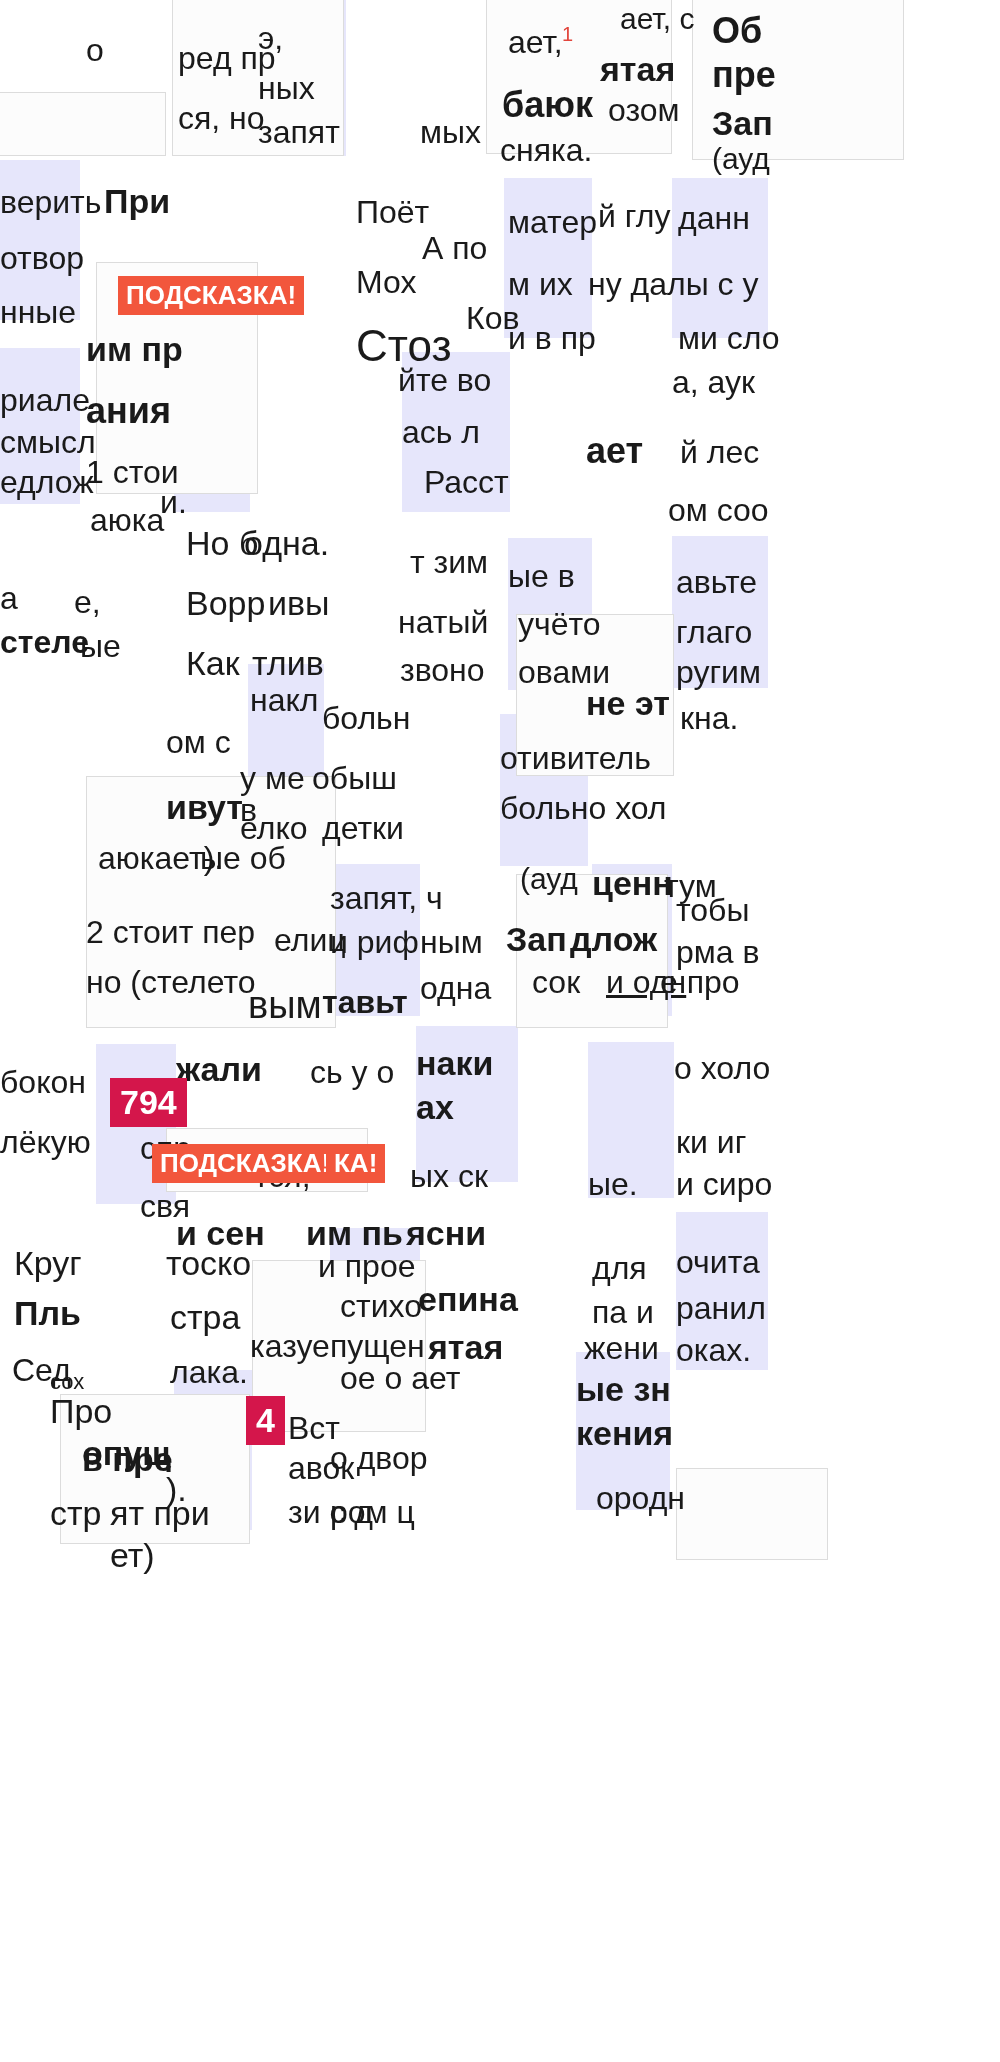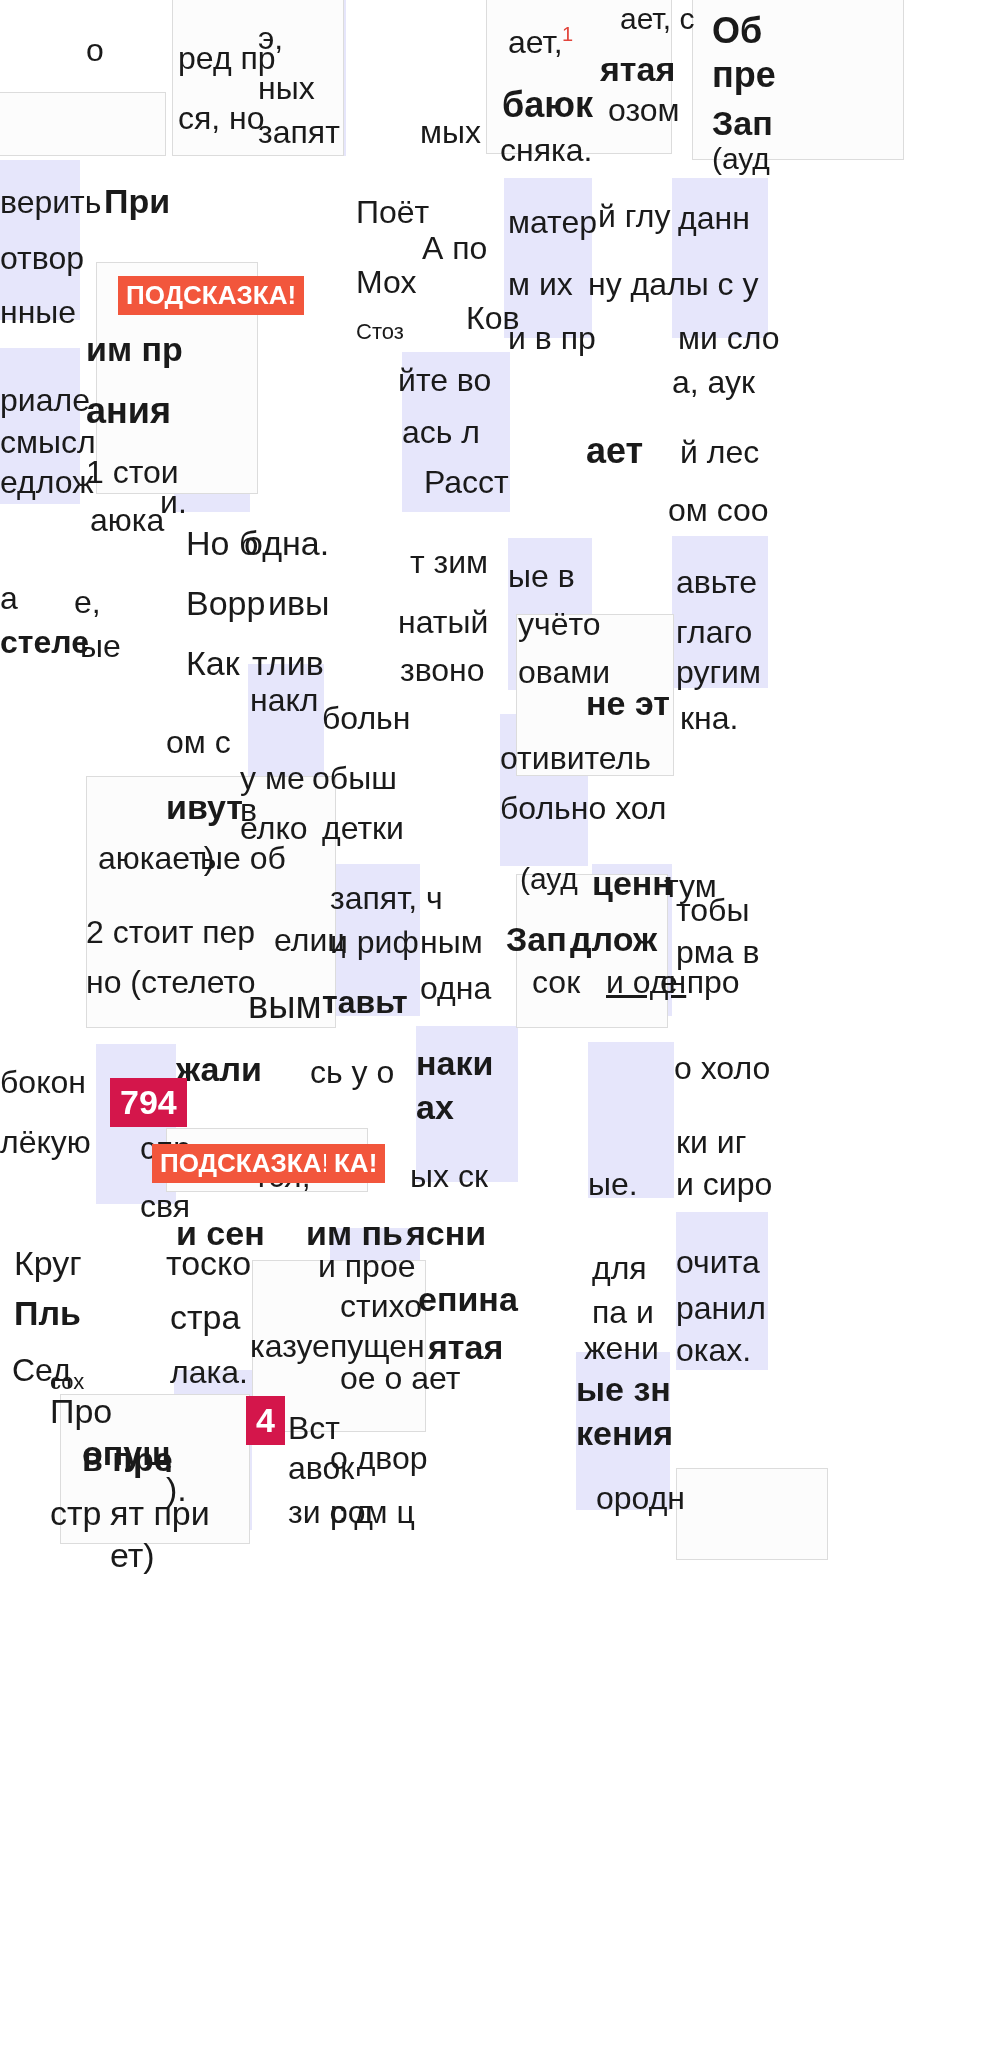--- a/index.html
+++ b/index.html
@@ -130,21 +130,21 @@
       <div class="frag" style="left: 508px; top: 202px; font-size: 32px;">матер</div>
       <div class="frag" style="left: 598px; top: 196px; font-size: 32px;">й глу</div>
       <div class="frag" style="left: 678px; top: 198px; font-size: 32px;">данн</div>
       <div class="frag" style="left: 422px; top: 228px; font-size: 32px;">А по</div>
       <div class="frag" style="left: 0px; top: 238px; font-size: 32px;">отвор</div>
       <div class="frag" style="left: 356px; top: 262px; font-size: 32px;">Мох</div>
       <div class="frag" style="left: 508px; top: 264px; font-size: 32px;">м их</div>
       <div class="frag" style="left: 588px; top: 264px; font-size: 32px;">ну далы с у</div>
       <div class="frag" style="left: 0px; top: 292px; font-size: 32px;">нные</div>
       <div class="frag" style="left: 466px; top: 298px; font-size: 32px;">Ков</div>
-      <div class="frag" style="left: 356px; top: 318px; font-size: 22px;">Стоз</div>
+      <div class="frag" style="left: 356px; top: 318px; font-size: 44px;">Стоз</div>
       <div class="frag" style="left: 508px; top: 318px; font-size: 32px;">и в пр</div>
       <div class="frag" style="left: 678px; top: 318px; font-size: 32px;">ми сло</div>
       <div class="frag" style="left: 86px; top: 328px; font-size: 34px; font-weight: bold;">им пр</div>
       <div class="frag" style="left: 398px; top: 360px; font-size: 32px;">йте во</div>
       <div class="frag" style="left: 672px; top: 362px; font-size: 32px;">а, аук</div>
       <div class="frag" style="left: 0px; top: 380px; font-size: 32px;">риале</div>
       <div class="frag" style="left: 86px; top: 388px; font-size: 36px; font-weight: bold;">ания</div>
       <div class="frag" style="left: 402px; top: 412px; font-size: 32px;">ась л</div>
       <div class="frag" style="left: 0px; top: 422px; font-size: 32px;">смысл</div>
       <div class="frag" style="left: 586px; top: 428px; font-size: 36px; font-weight: bold;">ает</div>

